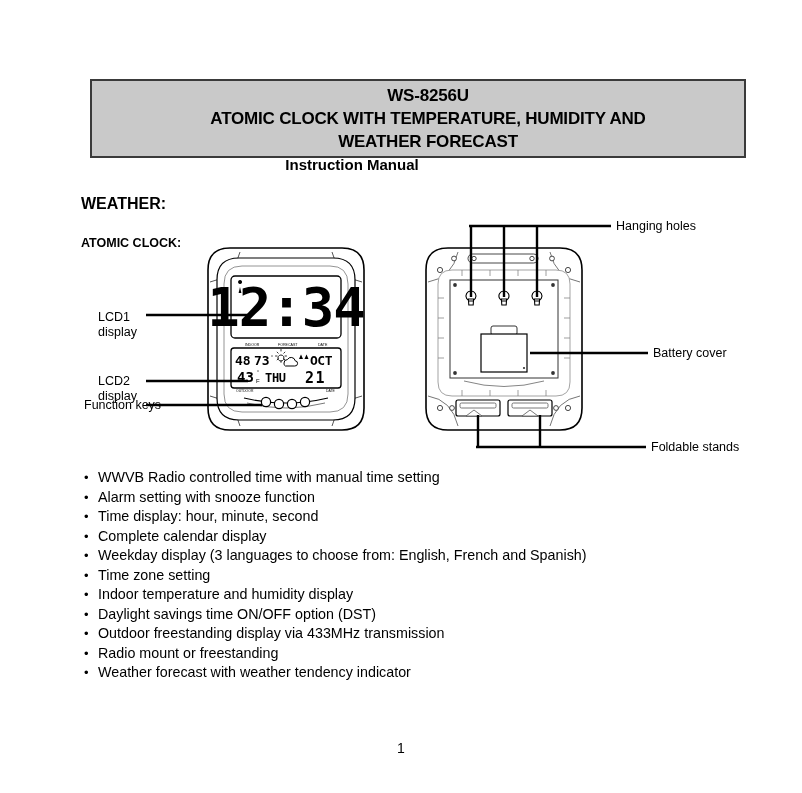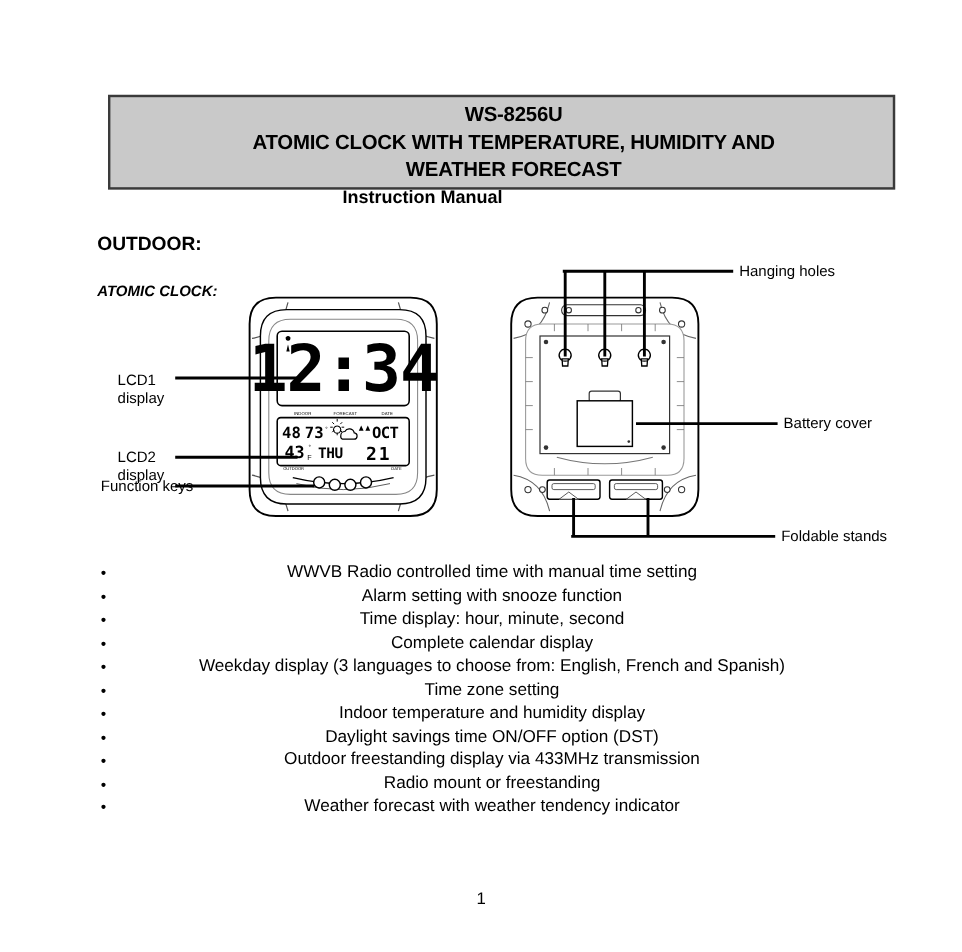--- a/index.html
+++ b/index.html
@@ -57,21 +57,20 @@
     top: 195px;
     font-weight: bold;
     font-size: 16px;
   }
   #atomic-clock-heading {
     position: absolute;
     left: 81px;
     top: 236px;
     font-weight: bold;
     font-size: 12.5px;
-    font-style: italic;
   }
 
   
   #figure {
     position: absolute;
     left: 0;
     top: 215px;
     width: 802px;
     height: 265px;
   }
@@ -95,21 +94,20 @@
     margin: 0;
     padding: 0;
     list-style: none;
   }
   #features-list li {
     position: relative;
     padding-left: 16px;
     font-size: 14.3px;
     line-height: 19.5px;
     white-space: nowrap;
-    text-align: center;
   }
   #features-list li::before {
     content: "\2022";
     position: absolute;
     left: 2px;
     top: 0;
     font-size: 13px;
   }
 
   
@@ -125,21 +123,21 @@
 </head>
 <body>
 
 <div id="title-box">
   <div class="line">WS-8256U</div>
   <div class="line">ATOMIC CLOCK WITH TEMPERATURE, HUMIDITY AND</div>
   <div class="line">WEATHER FORECAST</div>
 </div>
 <div id="subtitle">Instruction Manual</div>
 
-<div id="features-heading">OUTDOOR:</div>
+<div id="features-heading">WEATHER:</div>
 <div id="atomic-clock-heading">ATOMIC CLOCK:</div>
 
 <div id="figure">
 
   <svg width="802" height="265" viewBox="0 0 802 265">
     <defs>
 
       <g id="keyhole">
         <path d="M0,-6 a5,5 0 1,1 -0.1,0 Z M-2.6,2 L-2.2,8 L2.2,8 L2.6,2 Z" fill="#ffffff" stroke="#000000" stroke-width="1.1"></path>
       </g>

